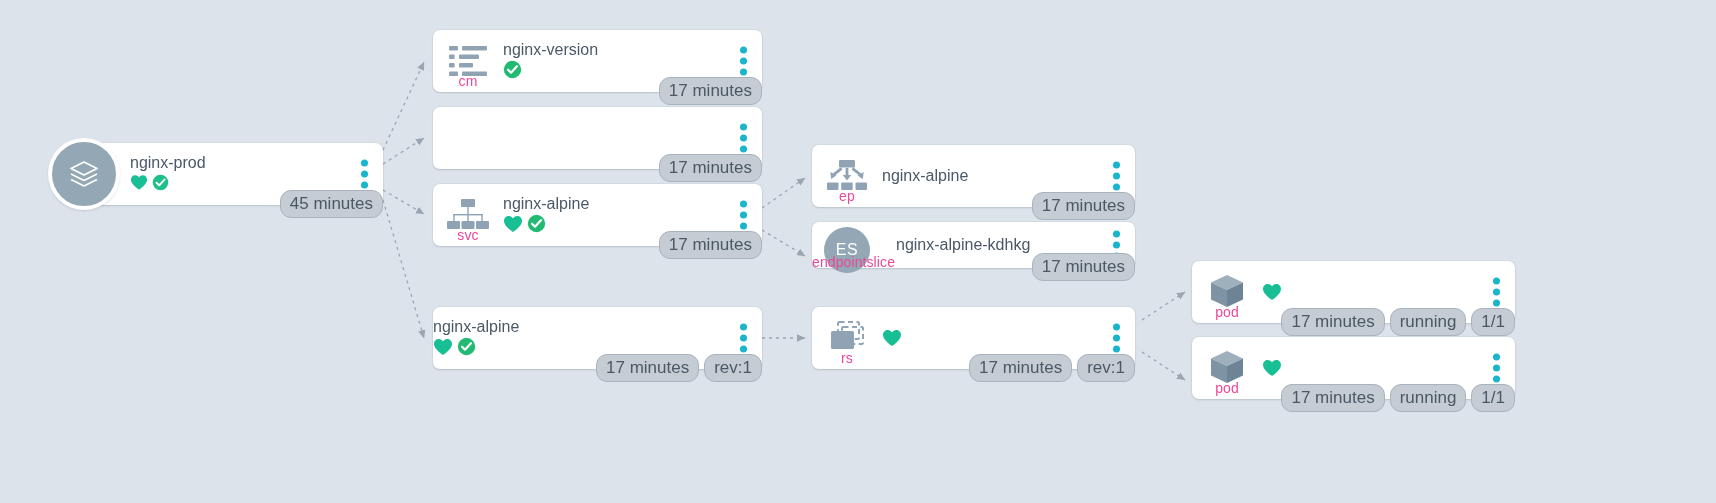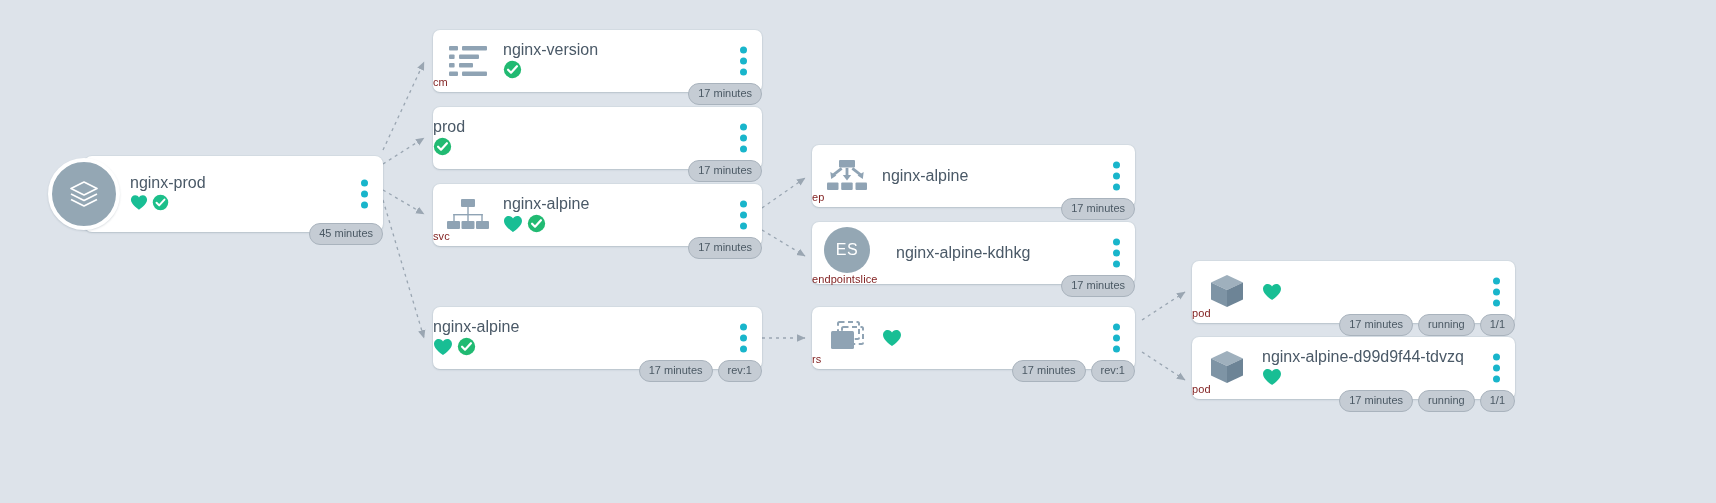--- a/index.html
+++ b/index.html
@@ -50,23 +50,23 @@
     align-items: center;
     justify-content: center;
     color: #8fa3b4;
   }
   .icon-col svg { display: block; }
   .kind {
     position: absolute;
     left: 0;
     right: 0;
     bottom: 4px;
-    text-align: left;
-    font-size: 11px;
-    color: #7f1d1d;
+    text-align: center;
+    font-size: 14px;
+    color: #ec4899;
     line-height: 1;
     letter-spacing: .1px;
   }
   .kind.wide { white-space: nowrap; }
 
   .text-col {
     flex: 1 1 auto;
     min-width: 0;
     padding-right: 38px;
   }
@@ -113,21 +113,21 @@
     right: 0;
     bottom: -13px;
     display: flex;
     gap: 5px;
     align-items: center;
   }
   .pill {
     background: #c5ccd4;
     border: 1px solid #a9b3bd;
     color: #4b5964;
-    font-size: 11px;
+    font-size: 17px;
     line-height: 1;
     padding: 4px 9px 5px;
     border-radius: 11px;
     white-space: nowrap;
   }
 
   
   .node.root {
     border-radius: 8px;
   }
@@ -192,21 +192,21 @@
       <path d="M762,230 L805,256"></path>
 
       <path d="M762,338 L805,338"></path>
 
       <path d="M1142,320 L1185,292"></path>
 
       <path d="M1142,352 L1185,380"></path>
     </g>
   </svg>
 
-  <div class="node root" style="left:84px; top:156px; width:299px; height:76px;">
+  <div class="node root" style="left:84px; top:143px; width:299px; height:62px;">
     <div class="node-inner">
       <div class="avatar">
         <svg width="34" height="34" viewBox="0 0 34 34" fill="none" stroke="#ffffff" stroke-width="1.7" stroke-linejoin="round">
           <path d="M17 5 L30 11.5 L17 18 L4 11.5 Z"></path>
           <path d="M4 17 L17 23.5 L30 17"></path>
           <path d="M4 22.5 L17 29 L30 22.5"></path>
         </svg>
       </div>
       <div class="text-col">
         <div class="title">nginx-prod</div>
@@ -267,31 +267,20 @@
           <i></i>
       </div>
       <div class="pills">
         <span class="pill">17 minutes</span>
       </div>
     </div>
   </div>
 
   <div class="node" style="left:433px; top:107px; width:329px; height:62px;">
     <div class="node-inner">
-      <div class="text-col">
-        <div class="title">prod</div>
-        <div class="health">
-          <span>
-            <svg width="19" height="19" viewBox="0 0 18 18">
-              <circle cx="9" cy="9" r="8.2" fill="#21ba72"></circle>
-              <path d="M4.8 9.2 L7.6 12 L13.2 5.9" fill="none" stroke="#ffffff" stroke-width="2.1" stroke-linecap="round" stroke-linejoin="round"></path>
-            </svg>
-          </span>
-        </div>
-      </div>
       <div class="kebab">
         <i></i>
           <i></i>
           <i></i>
       </div>
       <div class="pills">
         <span class="pill">17 minutes</span>
       </div>
     </div>
   </div>
@@ -393,21 +382,21 @@
         <i></i>
           <i></i>
           <i></i>
       </div>
       <div class="pills">
         <span class="pill">17 minutes</span>
       </div>
     </div>
   </div>
 
-  <div class="node" style="left:812px; top:222px; width:323px; height:62px;">
+  <div class="node" style="left:812px; top:222px; width:323px; height:46px;">
     <div class="node-inner">
       <div class="icon-col with-badge">
         <span class="circle-badge">ES</span>
         <span class="kind wide">endpointslice</span>
       </div>
       <div class="text-col" style="padding-left:14px;">
         <div class="title">nginx-alpine-kdhkg</div>
       </div>
       <div class="kebab">
         <i></i>
@@ -487,21 +476,20 @@
     <div class="node-inner">
       <div class="icon-col">
         <svg width="40" height="38" viewBox="0 0 40 38">
           <path d="M20 2 L36 9.5 L20 17 L4 9.5 Z" fill="#9fb0bd"></path>
           <path d="M4 9.5 L20 17 L20 34 L4 26.5 Z" fill="#7e94a5"></path>
           <path d="M36 9.5 L20 17 L20 34 L36 26.5 Z" fill="#6d8496"></path>
         </svg>
         <span class="kind">pod</span>
       </div>
       <div class="text-col">
-        <div class="title">nginx-alpine-d99d9f44-tdvzq</div>
         <div class="health">
           <span>
             <svg width="20" height="18" viewBox="0 0 20 18">
               <path d="M10 17 C10 17 1 11.4 1 6 C1 3 3.2 1 5.8 1 C7.6 1 9.2 2 10 3.4 C10.8 2 12.4 1 14.2 1 C16.8 1 19 3 19 6 C19 11.4 10 17 10 17 Z" fill="#18be94"></path>
             </svg>
           </span>
         </div>
       </div>
       <div class="kebab">
         <i></i>

